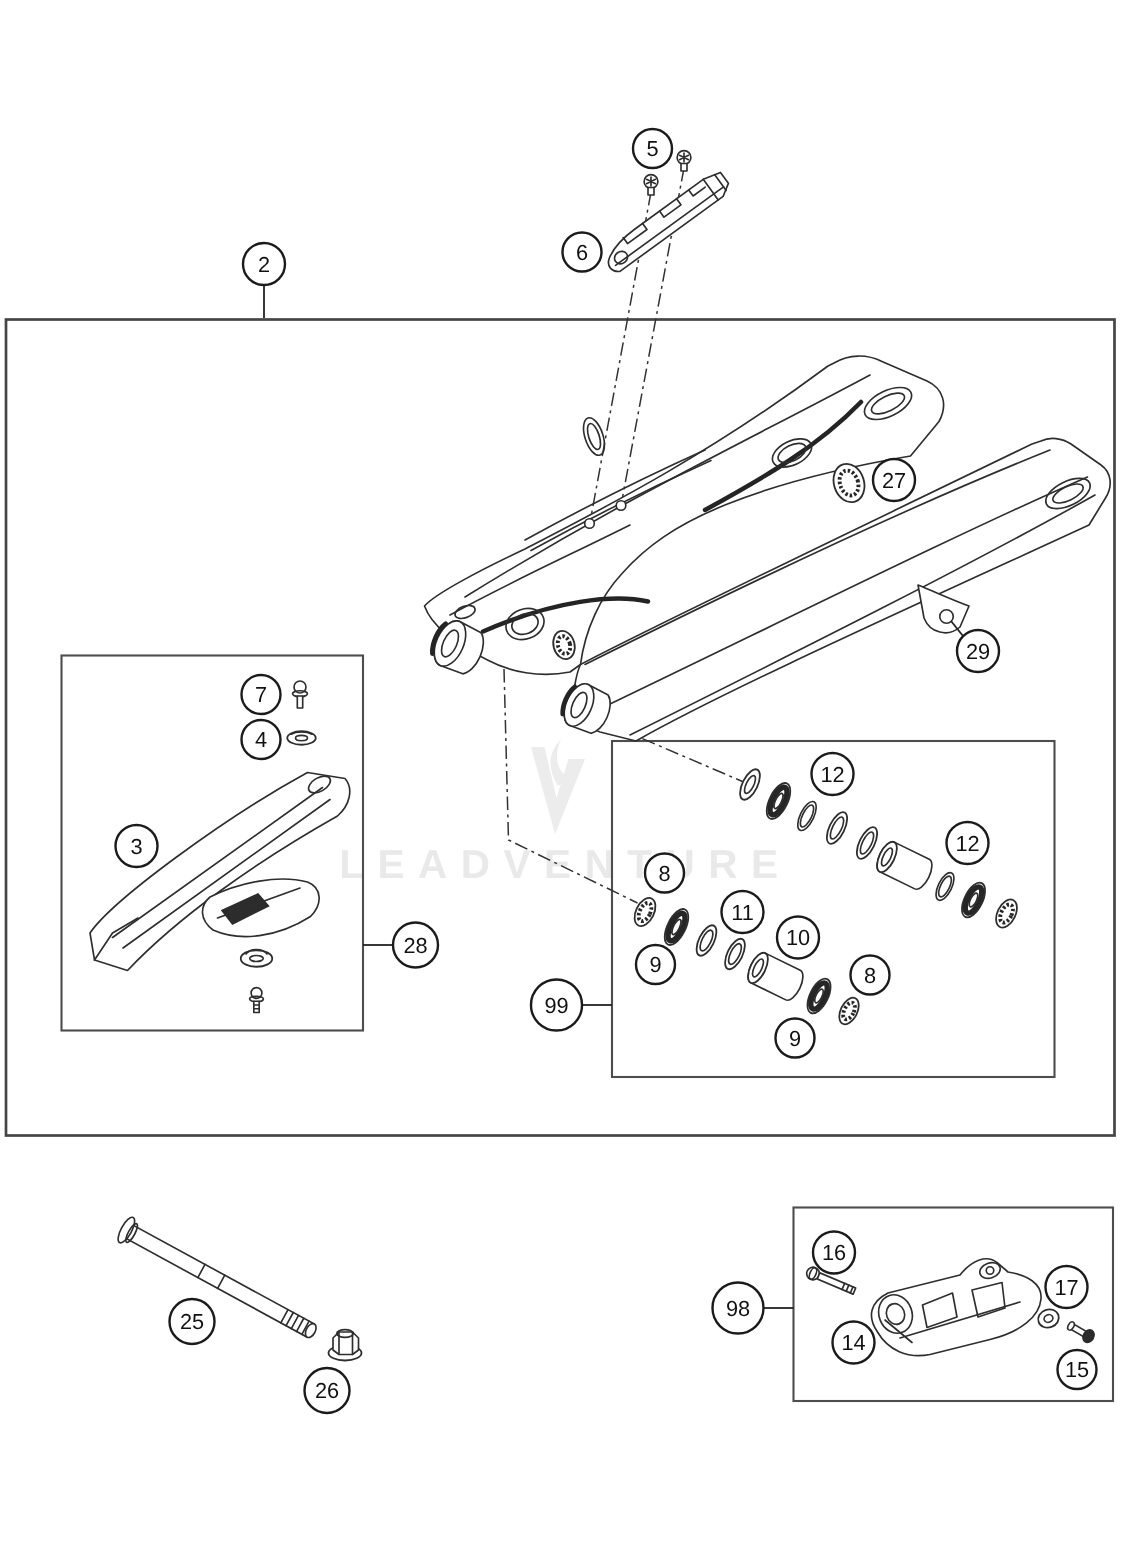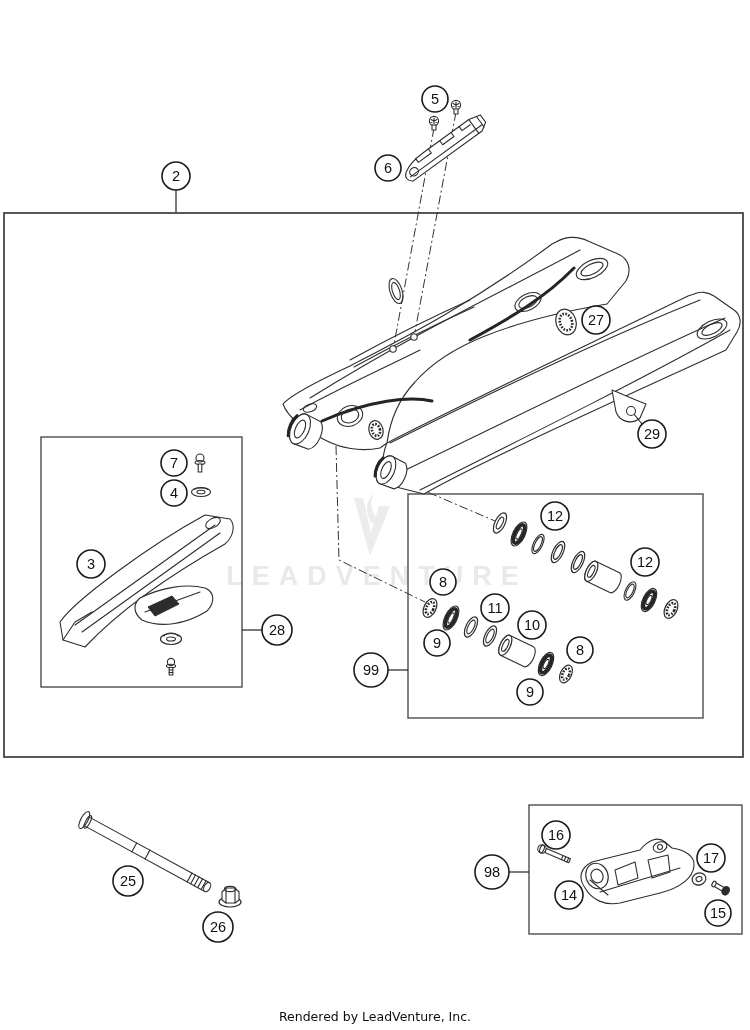--- a/index.html
+++ b/index.html
@@ -401,14 +401,13 @@
           <circle class="co" cx="711" cy="858" r="14"></circle>
           <text class="ct" x="711" y="863">17</text>
         </g>
     <g>
           <circle class="co" cx="718" cy="913" r="13"></circle>
           <text class="ct" x="718" y="918">15</text>
         </g>
   </g>
 </svg>
 
-<div class="footer">Rendered by LeadVenture, Inc.</div>
 </div>
 
 </body></html>

